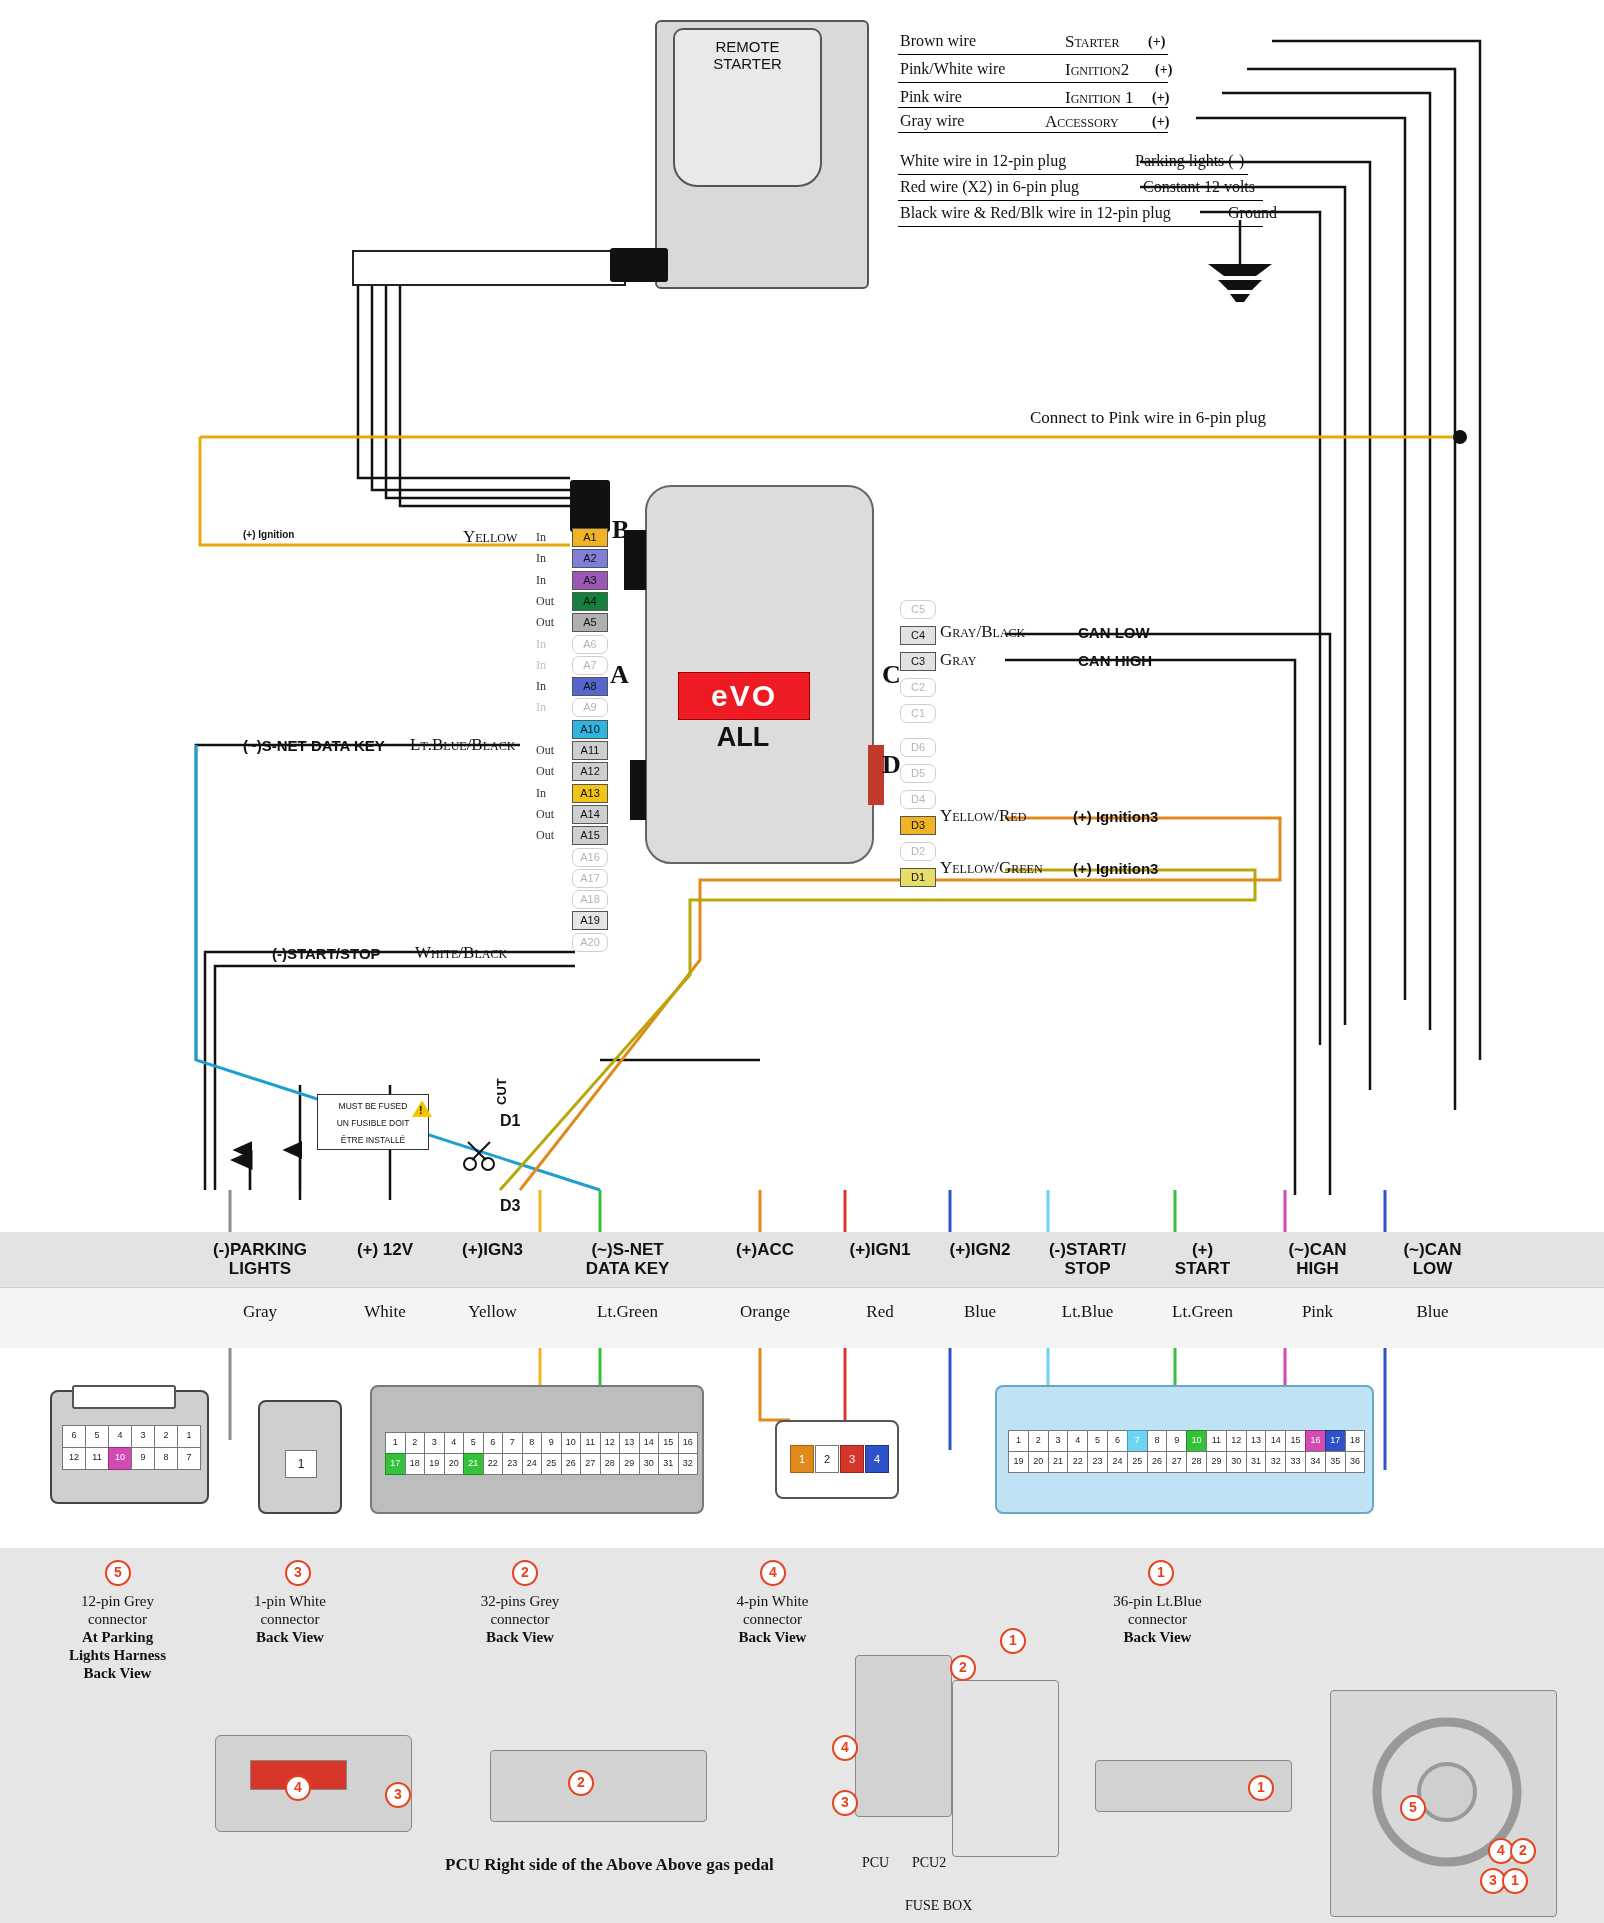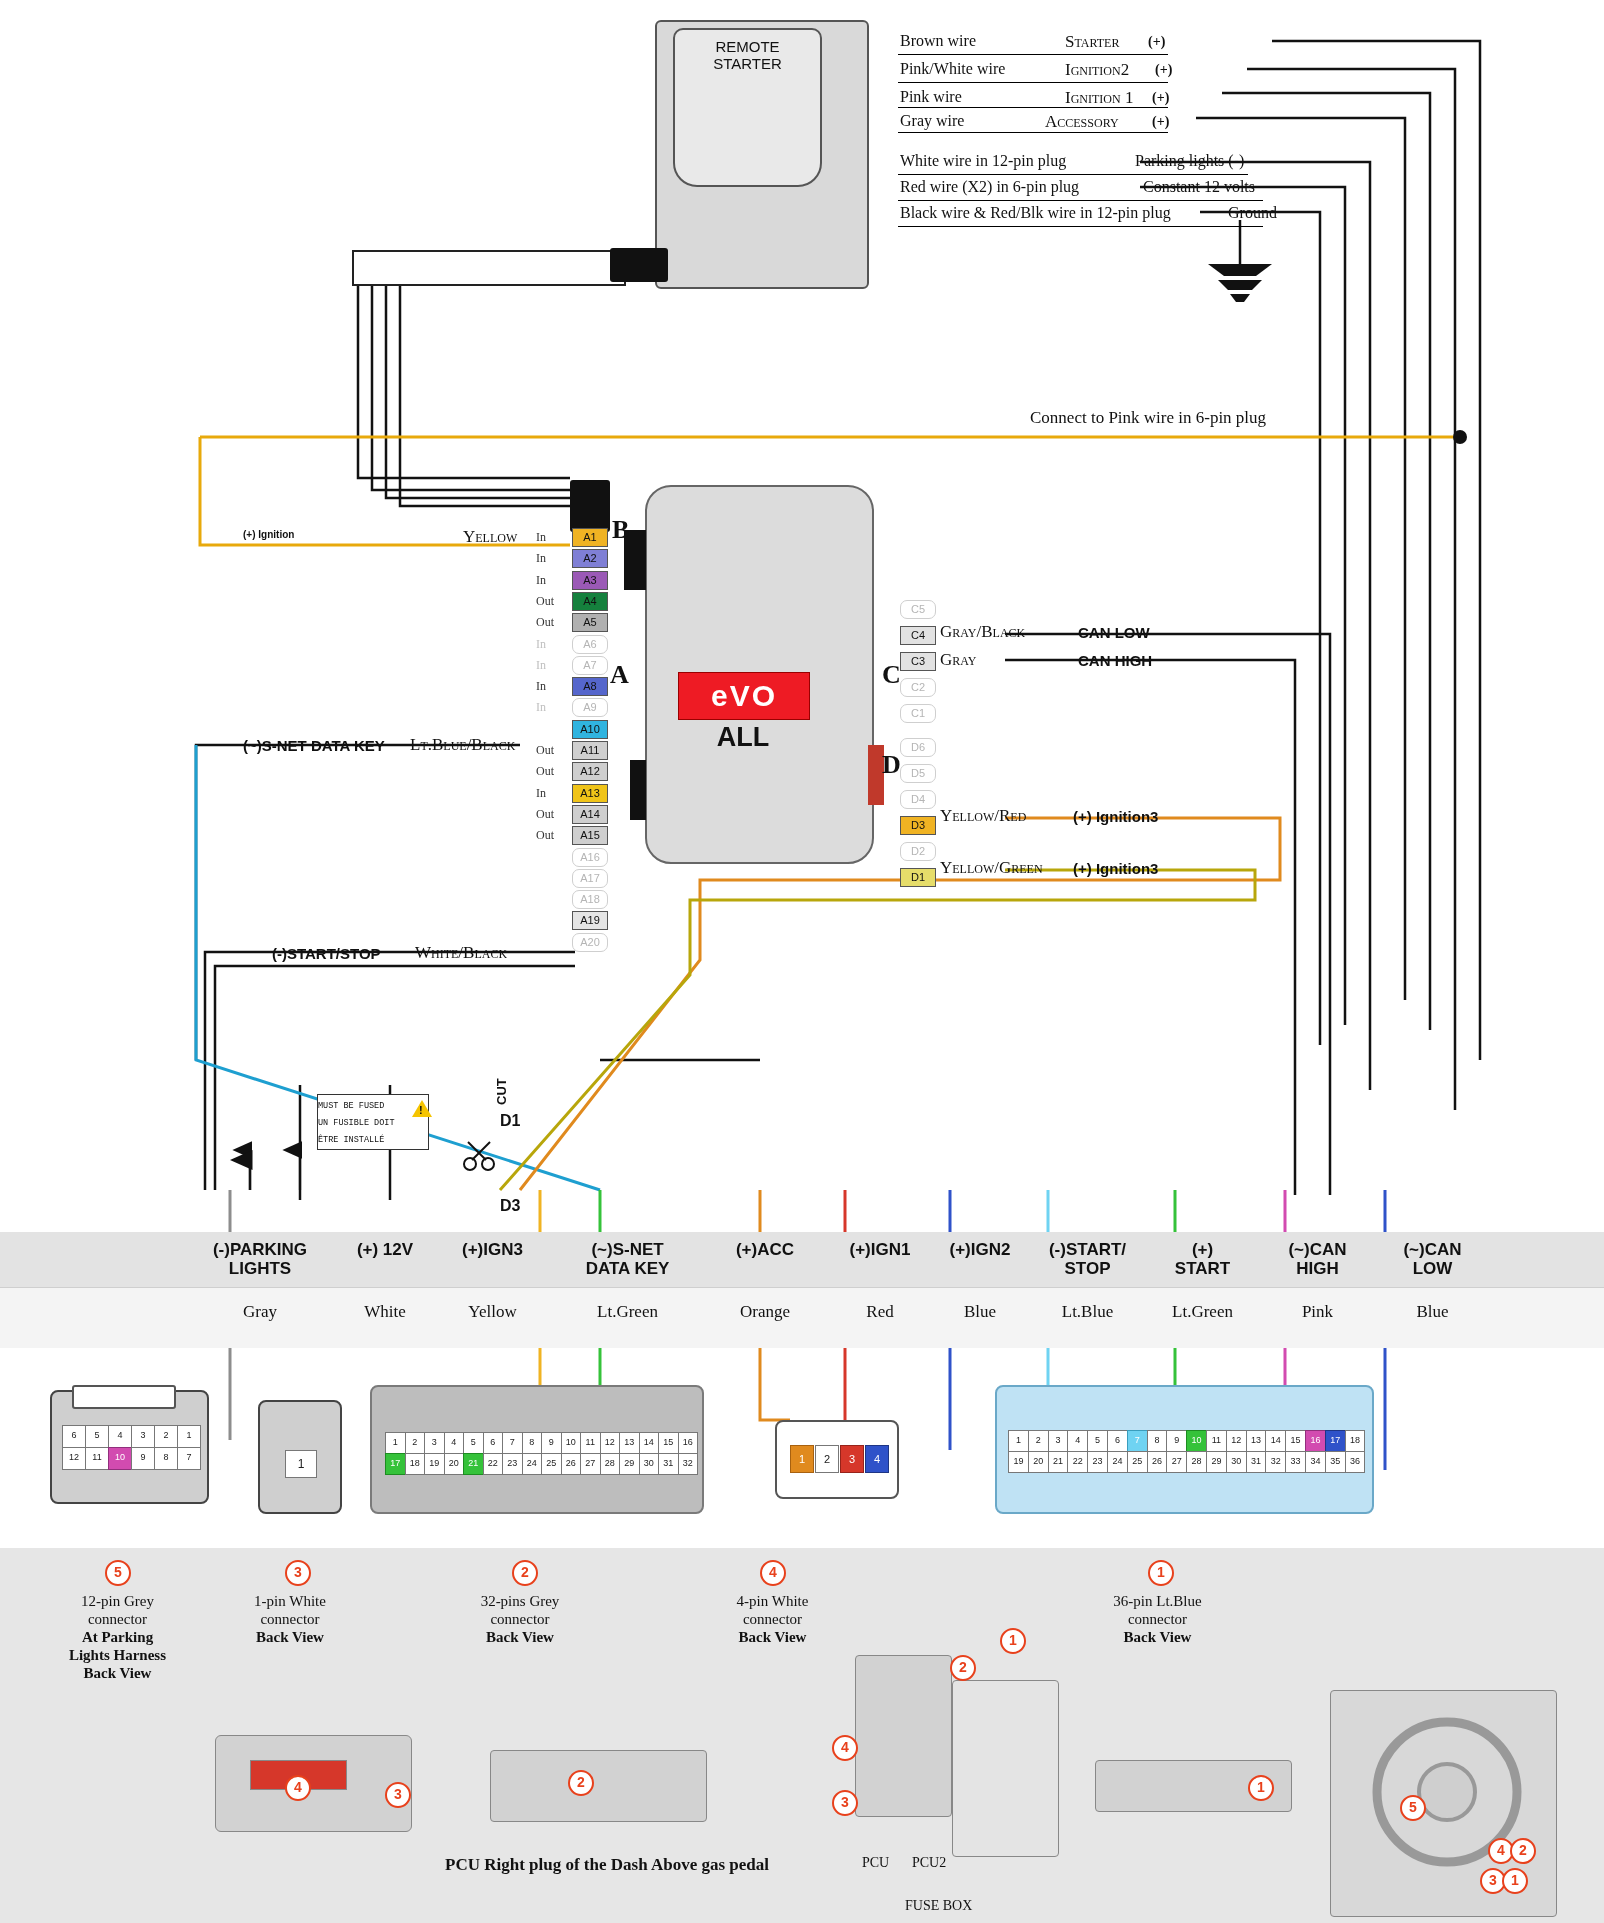--- a/index.html
+++ b/index.html
@@ -57,21 +57,21 @@
   .cell{position:absolute;width:17px;height:16px;border:1px solid #777;background:#fff;font-size:9px;
         line-height:16px;text-align:center;font-family:"Liberation Sans",sans-serif;color:#222;}
   .cell.hl-green{background:#35c23a;color:#fff;border-color:#1d8c21;}
   .cell.hl-lblue{background:#6fd3f2;color:#fff;border-color:#3a9dbd;}
   .cell.hl-orange{background:#e08a1e;color:#fff;border-color:#a8610f;}
   .cell.hl-red{background:#d6372a;color:#fff;border-color:#97231a;}
   .cell.hl-blue{background:#2f52c9;color:#fff;border-color:#1e3585;}
   .cell.hl-mag{background:#d24bb0;color:#fff;border-color:#902f7c;}
 
   .fusewarn{position:absolute;left:317px;top:1094px;width:110px;height:54px;background:#fff;border:1px solid #333;}
-  .fusewarn div{font-size:8.5px;line-height:11px;text-align:left;font-family:Liberation Mono, monospace;padding-top:6px;}
+  .fusewarn div{font-size:8.5px;line-height:11px;text-align:center;font-family:Liberation Sans, sans-serif;padding-top:6px;}
   .tri{position:absolute;left:412px;top:1100px;width:0;height:0;border-left:10px solid transparent;border-right:10px solid transparent;border-bottom:17px solid #f5c400;}
   .tri:after{content:"!";position:absolute;left:-3px;top:4px;font-size:11px;font-weight:bold;color:#111;font-family:"Liberation Sans",sans-serif;}
 
   .photo{position:absolute;background:#d2d2d2;border:1px solid #888;}
   .photo.dark{background:#b4b4b4;}
   .ftxt{position:absolute;font-size:14px;font-family:"Liberation Serif",serif;}
 </style>
 </head>
 <body>
 
@@ -456,21 +456,21 @@
   <div class="numo" style="left:1148px;top:1560px;">1</div>
   <div class="callout" style="left:1050px;top:1592px;width:215px;"><span id="cap4">36-pin Lt.Blue<br>connector<br><b>Back View</b></span></div>
 
   <div class="photo" style="left:215px;top:1735px;width:195px;height:95px;border-radius:6px;"></div>
   <div class="photo dark" style="left:250px;top:1760px;width:95px;height:28px;background:#d6372a;"></div>
   <div class="numo" style="left:285px;top:1775px;">4</div>
   <div class="numo" style="left:385px;top:1782px;">3</div>
 
   <div class="photo" style="left:490px;top:1750px;width:215px;height:70px;border-radius:4px;"></div>
   <div class="numo" style="left:568px;top:1770px;">2</div>
-  <div class="ftxt bold sans" style="left:445px;top:1855px;font-size:17px;">PCU Right plug of the Dash Above gas pedal</div>
+  <div class="ftxt bold sans" style="left:445px;top:1855px;font-size:17px;">PCU Right side of the Above Above gas pedal</div>
 
   <div class="photo" style="left:855px;top:1655px;width:95px;height:160px;border-radius:4px;"></div>
   <div class="photo" style="left:952px;top:1680px;width:105px;height:175px;border-radius:4px;background:#e4e4e4;"></div>
   <div class="numo" style="left:1000px;top:1628px;">1</div>
   <div class="numo" style="left:950px;top:1655px;">2</div>
   <div class="numo" style="left:832px;top:1735px;">4</div>
   <div class="numo" style="left:832px;top:1790px;">3</div>
   <div class="ftxt" style="left:862px;top:1855px;font-size:14px;">PCU</div>
   <div class="ftxt" style="left:912px;top:1855px;font-size:14px;">PCU2</div>
   <div class="ftxt" style="left:905px;top:1898px;font-size:14px;">FUSE BOX</div>

